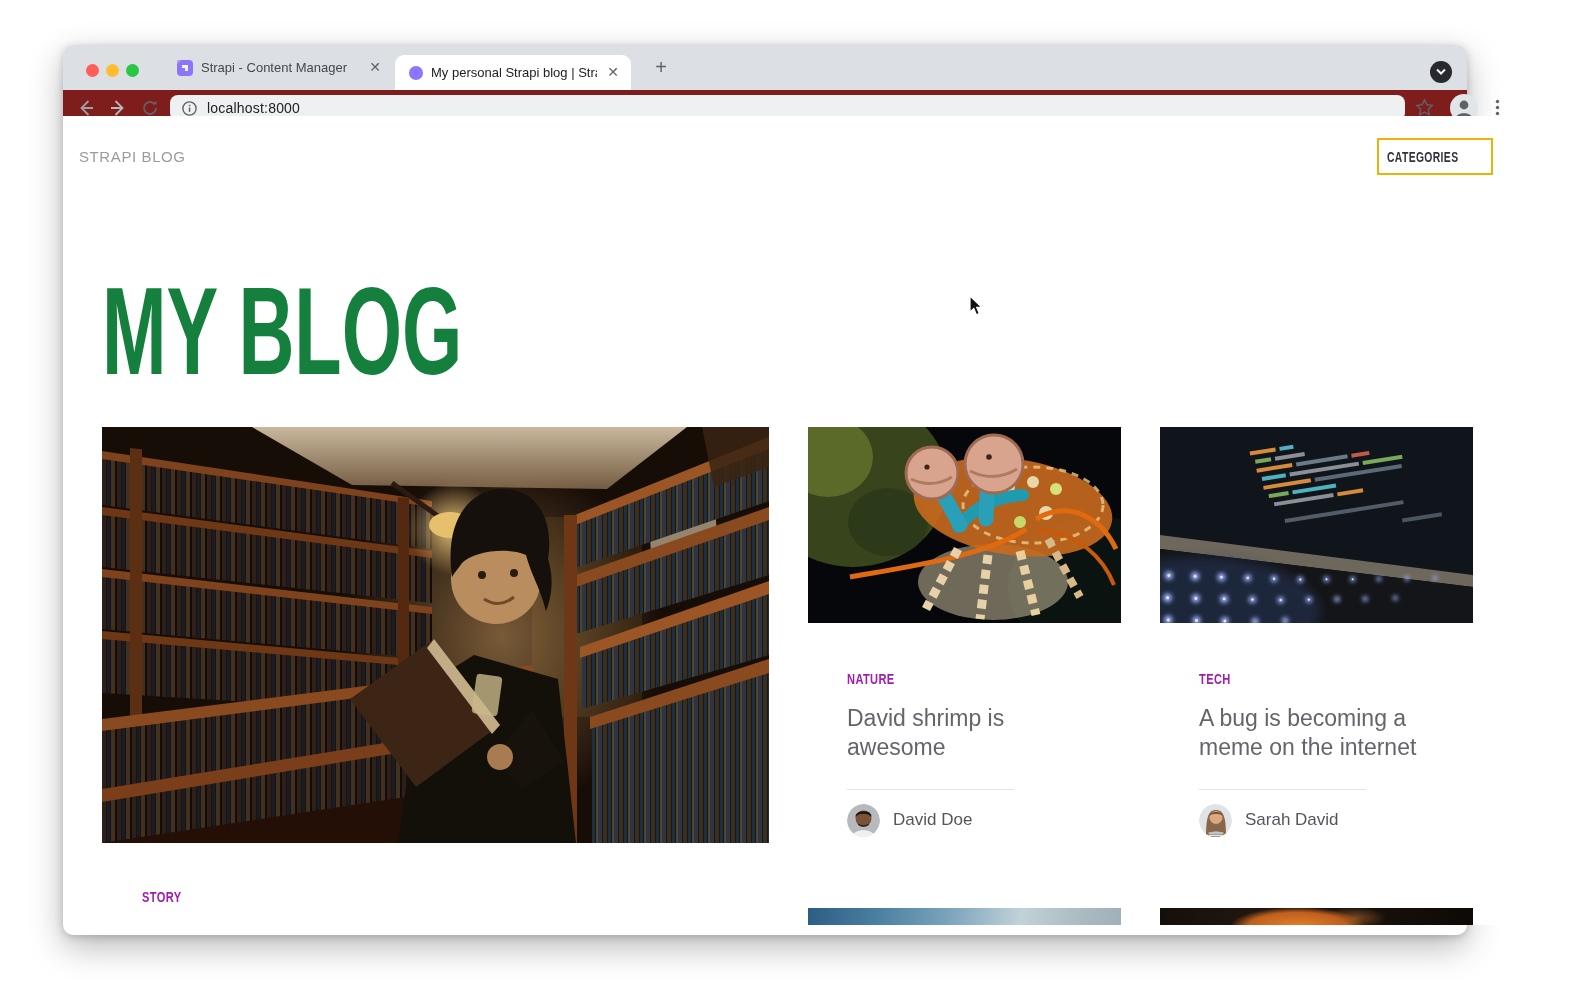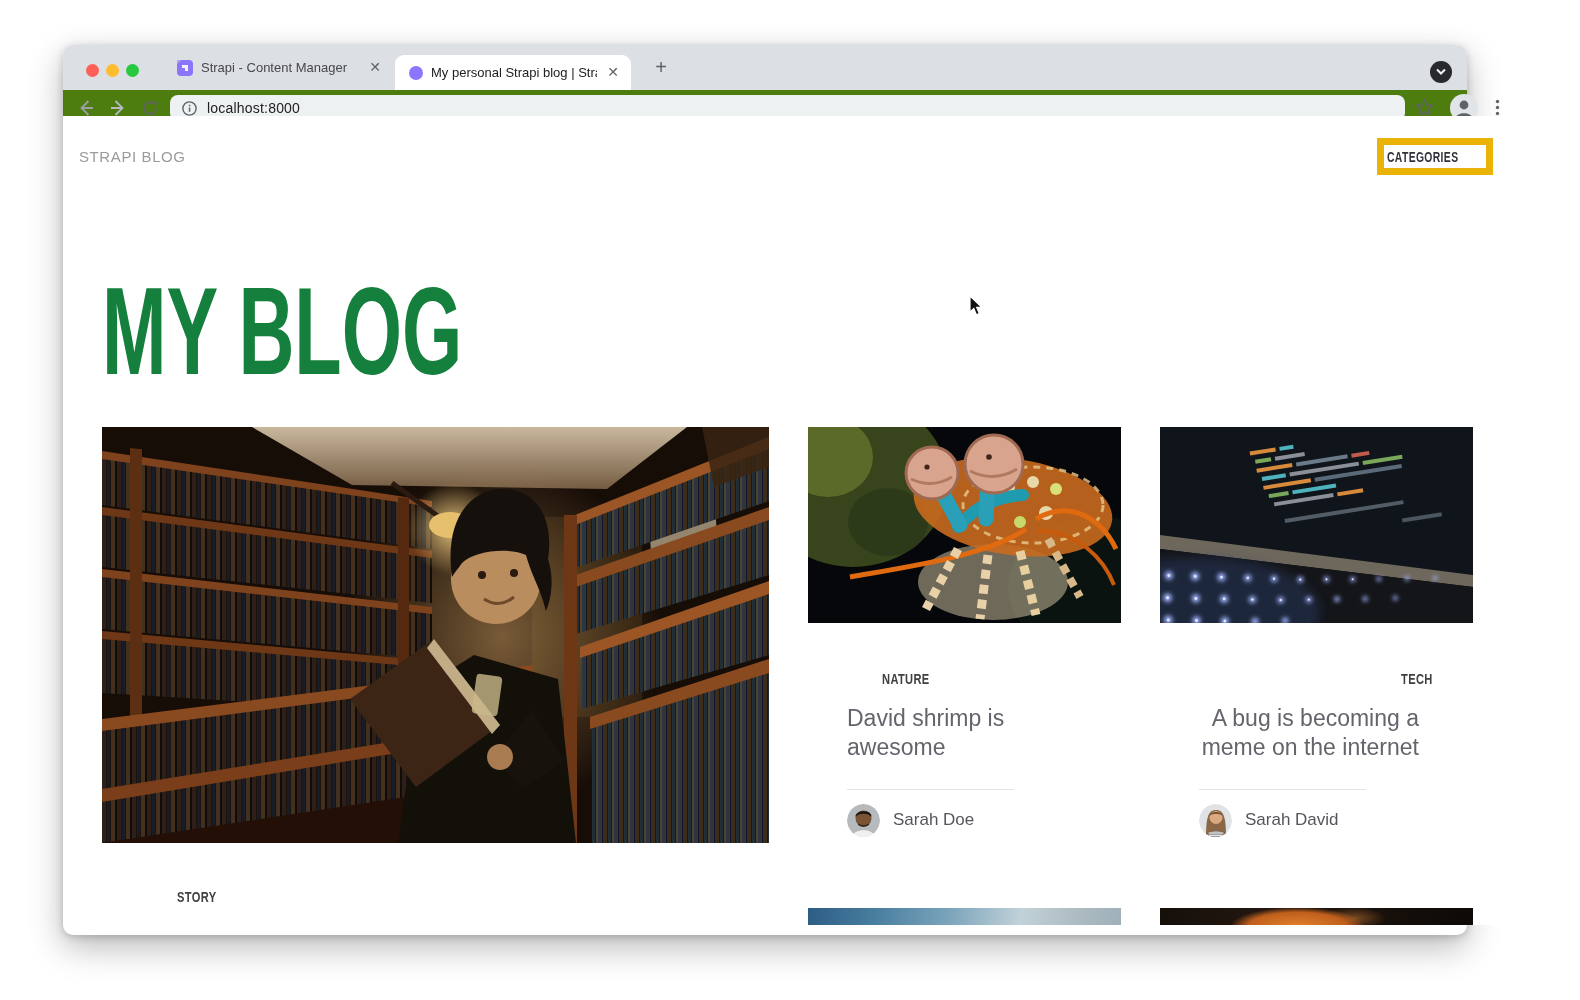--- a/index.html
+++ b/index.html
@@ -21,50 +21,50 @@
   .tab-active   { left:332px; top:10px; width:236px; height:35px; background:#fff; border-radius:9px 9px 0 0; padding:0 10px 0 14px; color:#202124; }
   .tab-title { flex:1; white-space:nowrap; overflow:hidden; }
   .tab-close { width:16px; height:16px; line-height:15px; text-align:center; font-size:14px; color:#5f6368; border-radius:50%; flex:0 0 auto; }
   .favicon-strapi { width:16px; height:16px; flex:0 0 auto; }
   .favicon-dot { width:14px; height:14px; border-radius:50%; background:#8e75ff; flex:0 0 auto; }
   .newtab { position:absolute; left:586px; top:11px; width:24px; height:24px; font-size:20px; line-height:22px; text-align:center; color:#5f6368; }
   .tabsearch { position:absolute; right:15px; top:16px; width:22px; height:22px; border-radius:50%; background:#27292e; color:#f1f3f4; text-align:center; }
   .tabsearch svg { margin-top:7px; }
 
   
-  .toolbar { position:absolute; left:0; top:45px; width:100%; height:36px; background:#4d7c0f; border-bottom:4px solid #b91c1c; }
+  .toolbar { position:absolute; left:0; top:45px; width:100%; height:36px; background:#7f1d1d; border-bottom:4px solid #b91c1c; }
   .navbtn { position:absolute; top:8px; width:20px; height:20px; }
   .urlbar { position:absolute; left:107px; top:5px; width:1235px; height:26px; background:#eef1f2; border-radius:8px; display:flex; align-items:center; }
   .urlbar .info { margin-left:12px; }
   .urltext { margin-left:10px; font-size:14px; color:#202124; letter-spacing:.2px; }
   .tool-right { position:absolute; top:8px; }
   .avatarbtn { position:absolute; left:1387px; top:4px; width:28px; height:28px; border-radius:50%; background:#e1e5e8; overflow:hidden; }
 
   
   .content { position:absolute; left:0; top:71px; width:1454px; height:809px; background:#fff; border-radius:0 0 10px 10px; overflow:hidden; }
 
   .brand { position:absolute; left:16px; top:32px; font-size:15px; letter-spacing:.6px; color:#9b9b9b; }
-  .cat-btn { position:absolute; left:1314px; top:22px; width:116px; height:37px; background:#fff; border:7px solid #eab308; display:flex; align-items:center; justify-content:center; }
+  .cat-btn { position:absolute; left:1314px; top:22px; width:116px; height:37px; background:#fff; border:2px solid #eab308; display:flex; align-items:center; justify-content:center; }
 
   .cond { display:inline-block; transform:scaleX(.62); transform-origin:0 50%; font-weight:bold; white-space:nowrap; }
   .cond-sm { display:inline-block; transform:scaleX(.74); transform-origin:0 50%; font-weight:bold; letter-spacing:.5px; white-space:nowrap; }
 
   .hero { position:absolute; left:39px; top:152px; font-size:125px; line-height:1; color:#15803d; }
 
   .img-card { position:absolute; overflow:hidden; }
   .img-featured { left:39px; top:311px; width:667px; height:416px; }
   .img-nature   { left:745px; top:311px; width:313px; height:196px; }
   .img-tech     { left:1097px; top:311px; width:313px; height:196px; }
   .img-card svg { display:block; width:100%; height:100%; }
 
-  .cat-label { font-size:15px; color:#404040;margin-left:35px; }
+  .cat-label { font-size:15px; color:#a21caf; }
   .story-label { position:absolute; left:79px; top:772px; }
   .post-block { position:absolute; top:554px; }
   .post-nature { left:784px; width:232px; }
-  .post-tech   { left:1136px; width:245px;text-align:right; }
+  .post-tech   { left:1136px; width:245px; }
   .post-title { margin-top:17px; font-size:23px; line-height:1.26; color:#64646c; }
   .post-nature .post-title { width:182px; }
   .post-tech .post-title { width:220px; }
   .divider { width:167px; height:1px; background:#e4e4e4; margin-top:27px; }
   .author { margin-top:14px; display:flex; align-items:center; gap:13px; }
   .author .ava { width:33px; height:33px; border-radius:50%; overflow:hidden; flex:0 0 auto; }
   .author .name { font-size:17px; color:#55555e; }
 
   .sliver { position:absolute; top:792px; width:313px; height:17px; }
   .sliver-a { left:745px;
@@ -296,21 +296,21 @@
       <div class="author">
         <span class="ava">
           <svg width="33" height="33" viewBox="0 0 33 33">
             <circle cx="16.5" cy="16.5" r="16.5" fill="#b6babd"></circle>
             <path d="M5 33 C6 24 27 24 28 33 Z" fill="#f0f0ee"></path>
             <circle cx="16.5" cy="14.5" r="8" fill="#7a5434"></circle>
             <path d="M8.5 13 C8 6 25 5 24.5 13 C22 8.5 11 8.5 8.5 13 Z" fill="#1d1713"></path>
             <path d="M11 19.5 Q16.5 23 22 19.5 L22 21 Q16.5 25 11 21 Z" fill="#120d0a" opacity=".7"></path>
           </svg>
         </span>
-        <span class="name">Sarah Doe</span>
+        <span class="name">David Doe</span>
       </div>
     </div>
 
     <div class="img-card img-tech">
       <svg viewBox="0 0 313 196" preserveAspectRatio="none">
         <defs>
           <filter id="b2" x="-50%" y="-50%" width="200%" height="200%">
               <feGaussianBlur stdDeviation="2.2"></feGaussianBlur>
             </filter>
           <filter id="b4" x="-50%" y="-50%" width="200%" height="200%">

